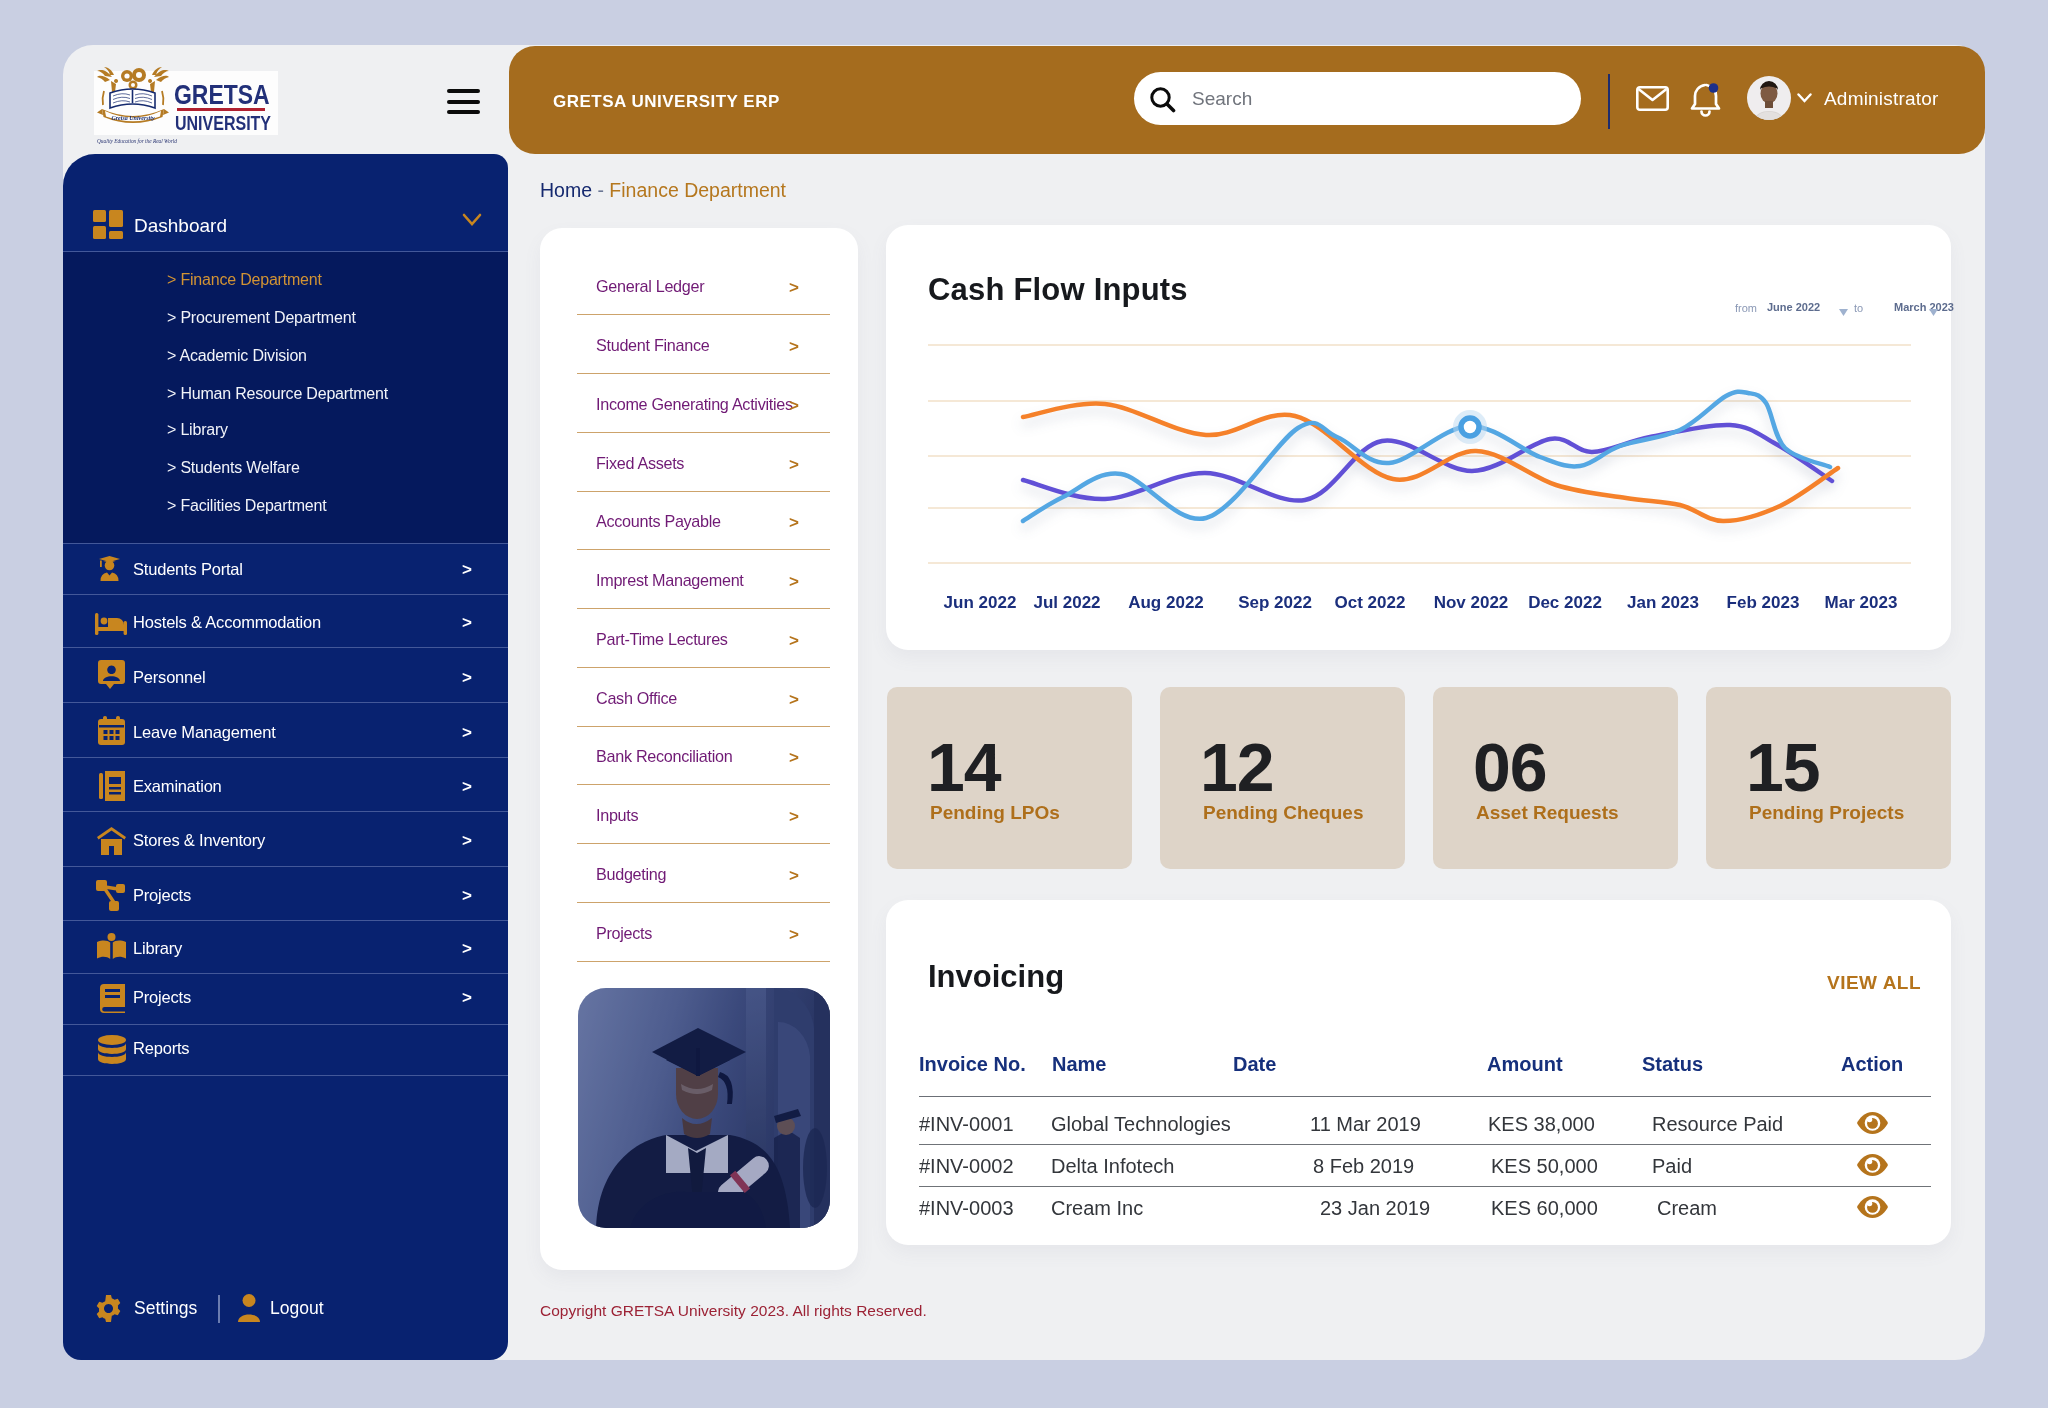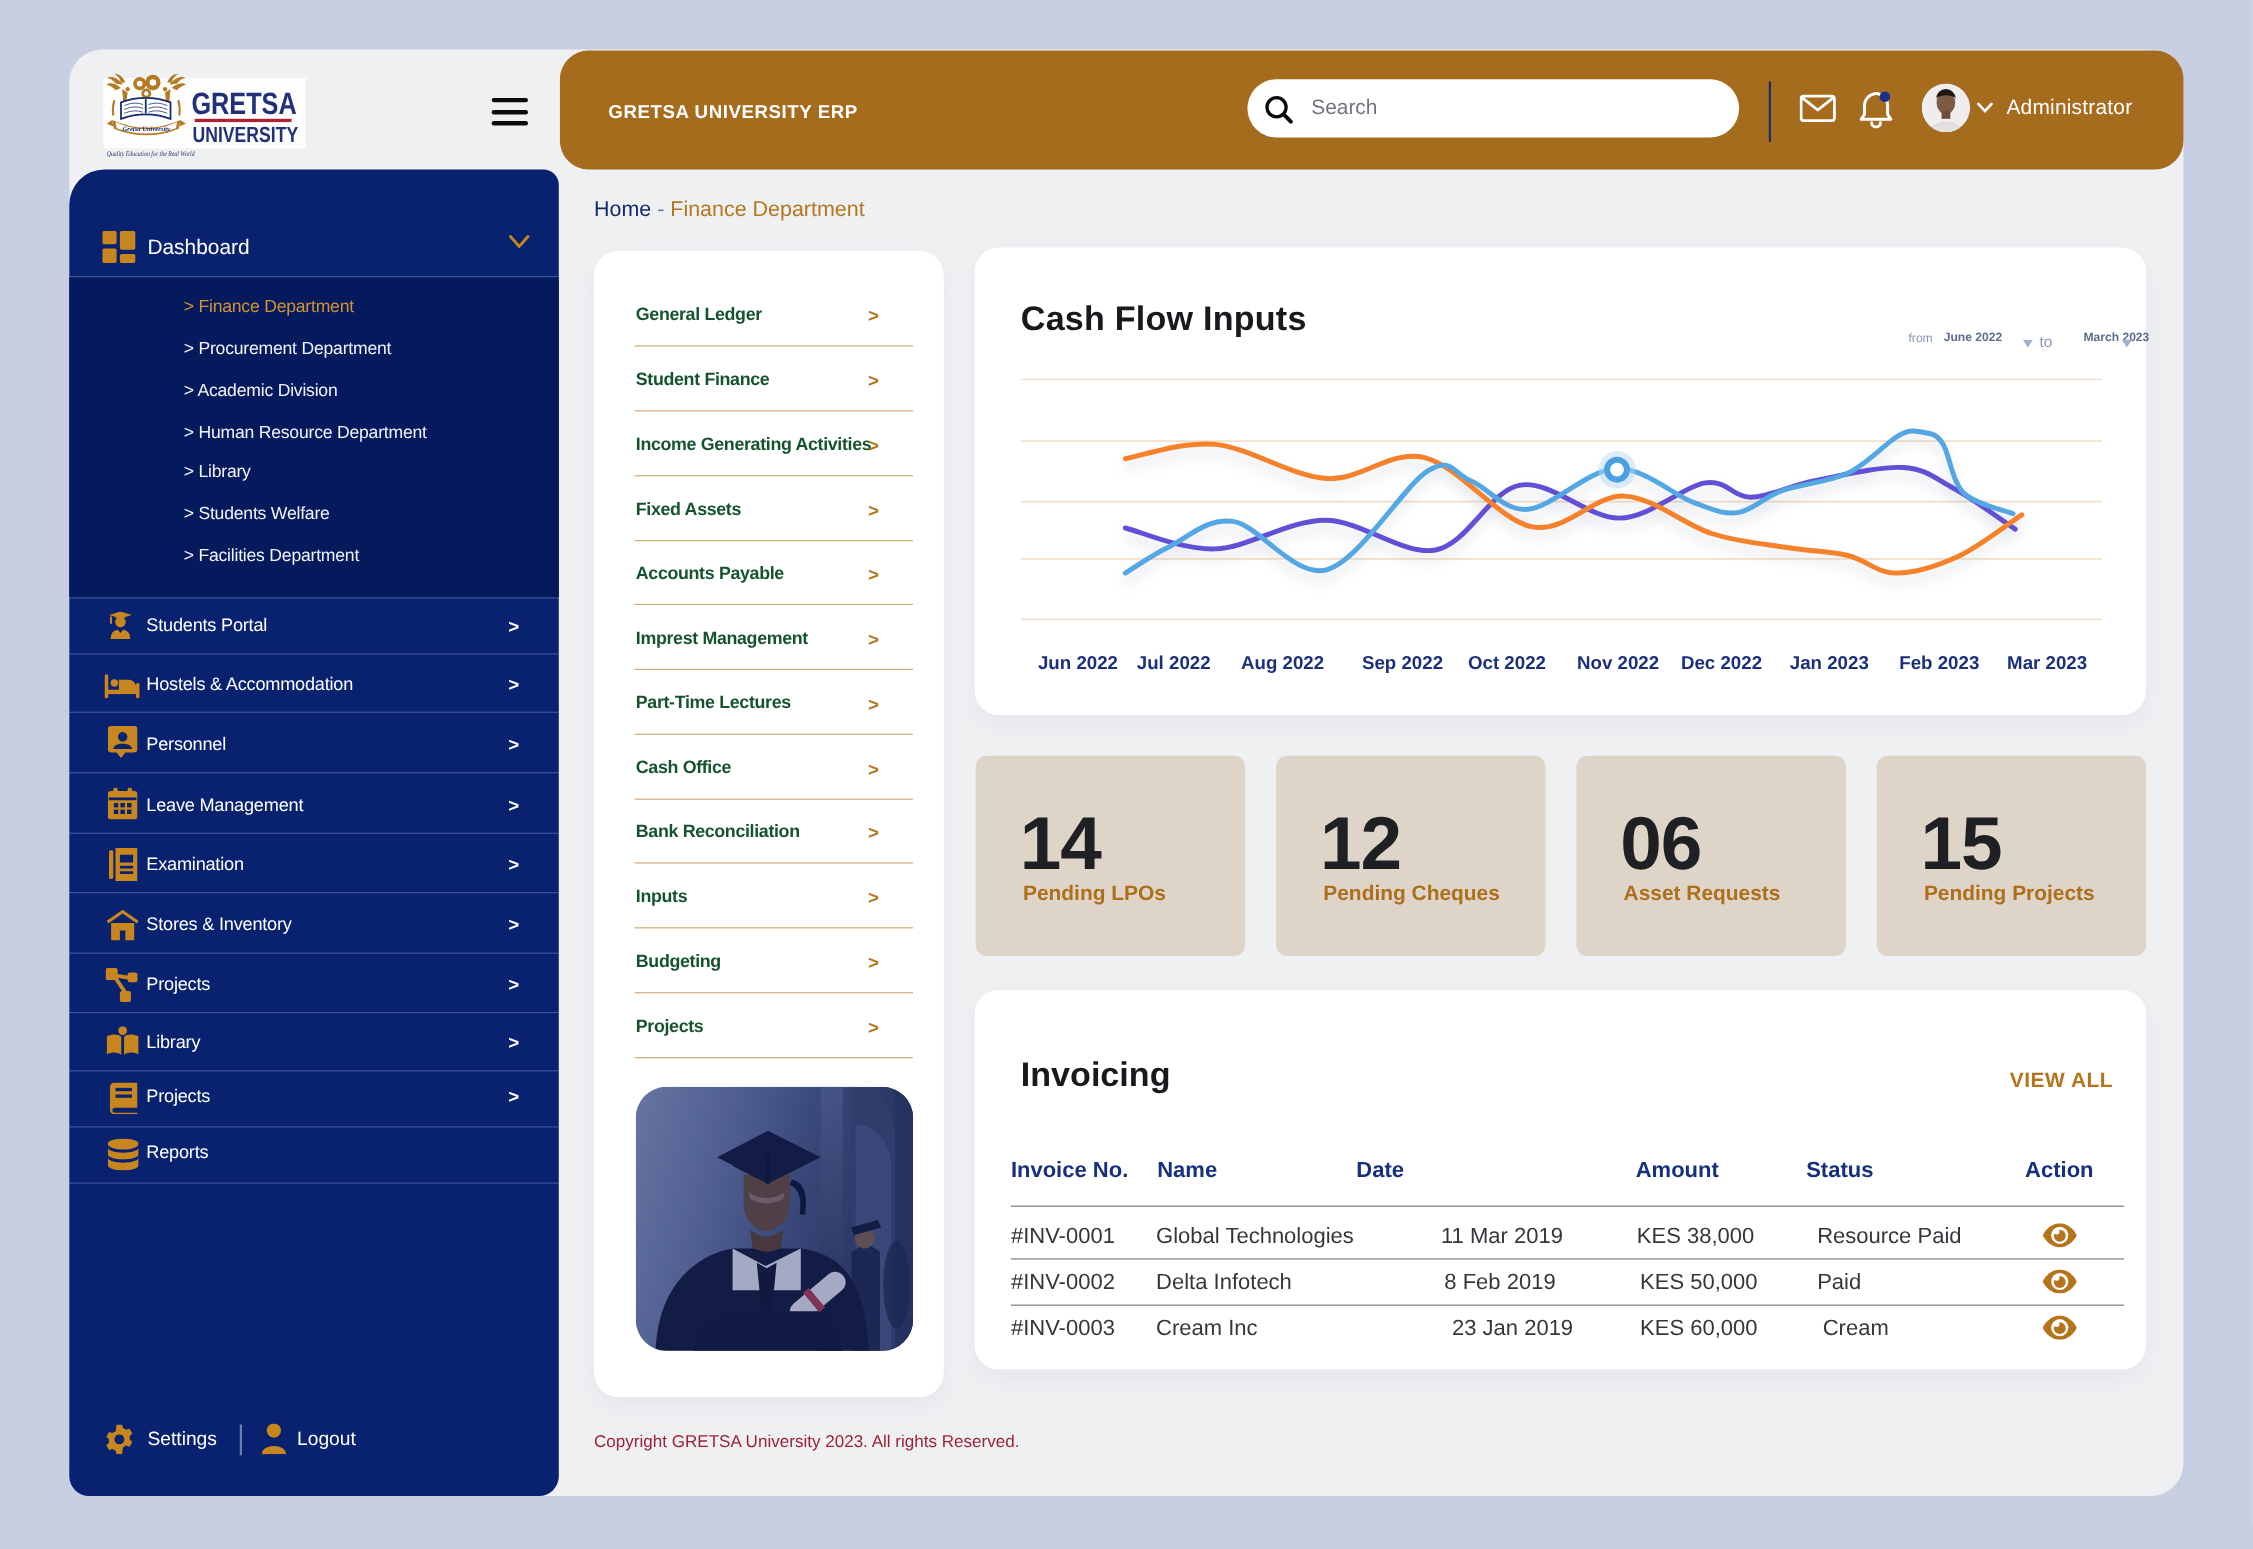--- a/index.html
+++ b/index.html
@@ -19,21 +19,21 @@
   .sb-sub { left:63px; top:252px; width:445px; height:291px; background:#05195d; }
   .sb-line { left:63px; width:445px; height:1px; background:rgba(150,165,210,0.42); }
   .dash-txt { left:134px; top:215px; color:#fff; font-size:19px; font-weight:500; }
   .sub-item { left:167px; color:#f2f4f9; font-size:16px; font-weight:500; letter-spacing:-0.2px; }
   .sub-item.active { color:#d29334; }
   .mi-txt { left:133px; color:#fff; font-size:16.5px; font-weight:500; letter-spacing:-0.2px; }
   .mi-chev { left:462px; color:#fff; font-size:17px; font-weight:700; }
   .bc { top:179px; font-size:19.5px; font-weight:500; }
   .card { background:#fff; border-radius:22px; box-shadow:0 8px 18px rgba(110,118,145,0.07); }
   .menucard { left:540px; top:228px; width:318px; height:1042px; }
-  .mlink { left:578px; width:240px; color:#14532d; font-size:16.2px; font-weight:700; letter-spacing:-0.3px; }
+  .mlink { left:596px; width:240px; color:#701a75; font-size:16.2px; font-weight:400; letter-spacing:-0.3px; }
   .mline { left:577px; width:253px; height:1px; background:#cda36b; }
   .mchev { left:789px; color:#b5741c; font-size:17px; font-weight:700; }
   .chartcard { left:886px; top:225px; width:1065px; height:425px; }
   .ch-title { left:928px; top:272px; font-size:31px; font-weight:700; color:#17191d; letter-spacing:0.2px; }
   .xlab { top:593px; color:#1b2f7d; font-size:17px; font-weight:700; width:100px; margin-left:-50px; text-align:center; }
   .statcard { top:687px; width:245px; height:182px; background:#ded4c8; border-radius:10px; }
   .statnum { top:728px; font-size:68px; font-weight:600; color:#1f2023; letter-spacing:-1px; }
   .statlab { top:802px; font-size:19px; font-weight:700; color:#ae6f1b; }
   .invcard { left:886px; top:900px; width:1065px; height:345px; }
   .inv-title { left:928px; top:959px; font-size:31px; font-weight:700; color:#17191d; }
@@ -361,21 +361,21 @@
 </svg>
 
 <div class="abs card chartcard"></div>
 <div class="abs ch-title">Cash Flow Inputs</div>
 
 <div class="abs" style="left:1735px; top:302px; font-size:11px; color:#8a98b5;">from</div>
 <div class="abs" style="left:1767px; top:301px; font-size:11px; font-weight:700; color:#5d6c8e;">June 2022</div>
 <svg class="abs" style="left:1839px; top:309px;" width="9" height="7" viewBox="0 0 9 7">
     <path d="M0 0 h9 l-4.5 7 Z" fill="#9fb2cf"></path>
   </svg>
-<div class="abs" style="left:1854px; top:302px; font-size:14px; color:#8a98b5;">to</div>
+<div class="abs" style="left:1854px; top:302px; font-size:11px; color:#8a98b5;">to</div>
 <div class="abs" style="left:1870px; top:301px; font-size:11px; font-weight:700; color:#5d6c8e;padding-left:24px;">March 2023</div>
 <svg class="abs" style="left:1929px; top:309px;" width="9" height="7" viewBox="0 0 9 7">
     <path d="M0 0 h9 l-4.5 7 Z" fill="#9fb2cf"></path>
   </svg>
 
 <svg class="abs" style="left:886px; top:225px;" width="1065" height="425" viewBox="886 225 1065 425">
   <g stroke="#f2e0c9" stroke-width="1.5">
     <line x1="928" y1="345" x2="1911" y2="345"></line>
     <line x1="928" y1="401" x2="1911" y2="401"></line>
     <line x1="928" y1="456" x2="1911" y2="456"></line>

